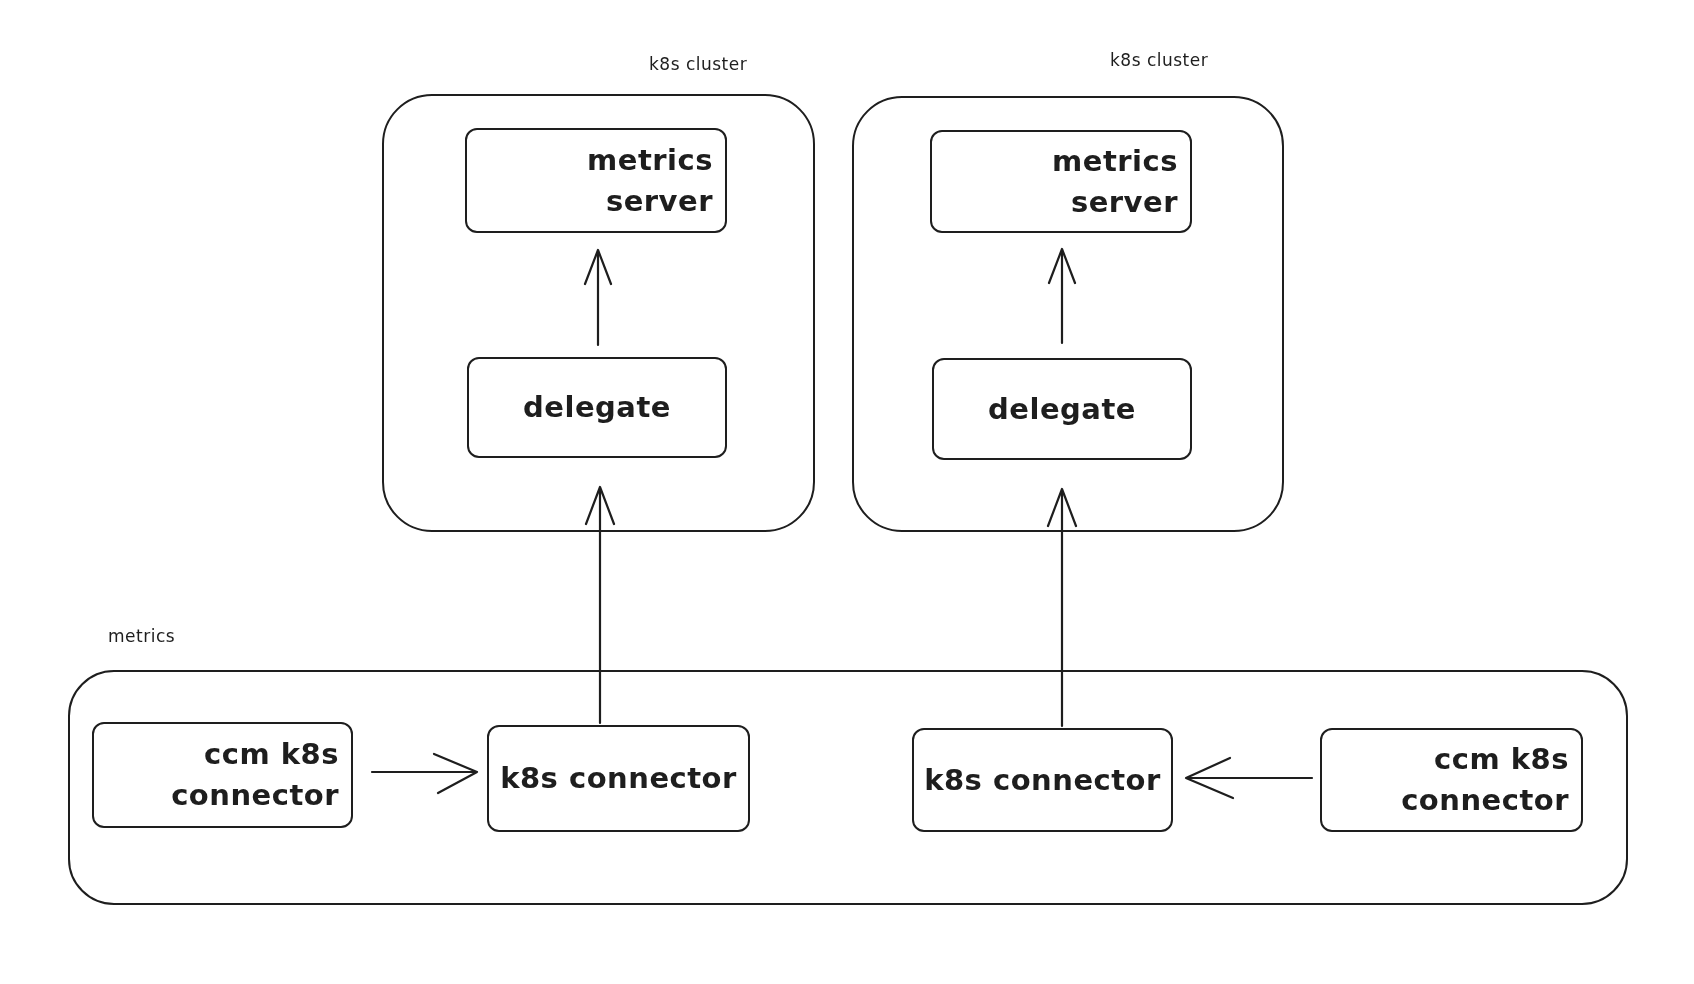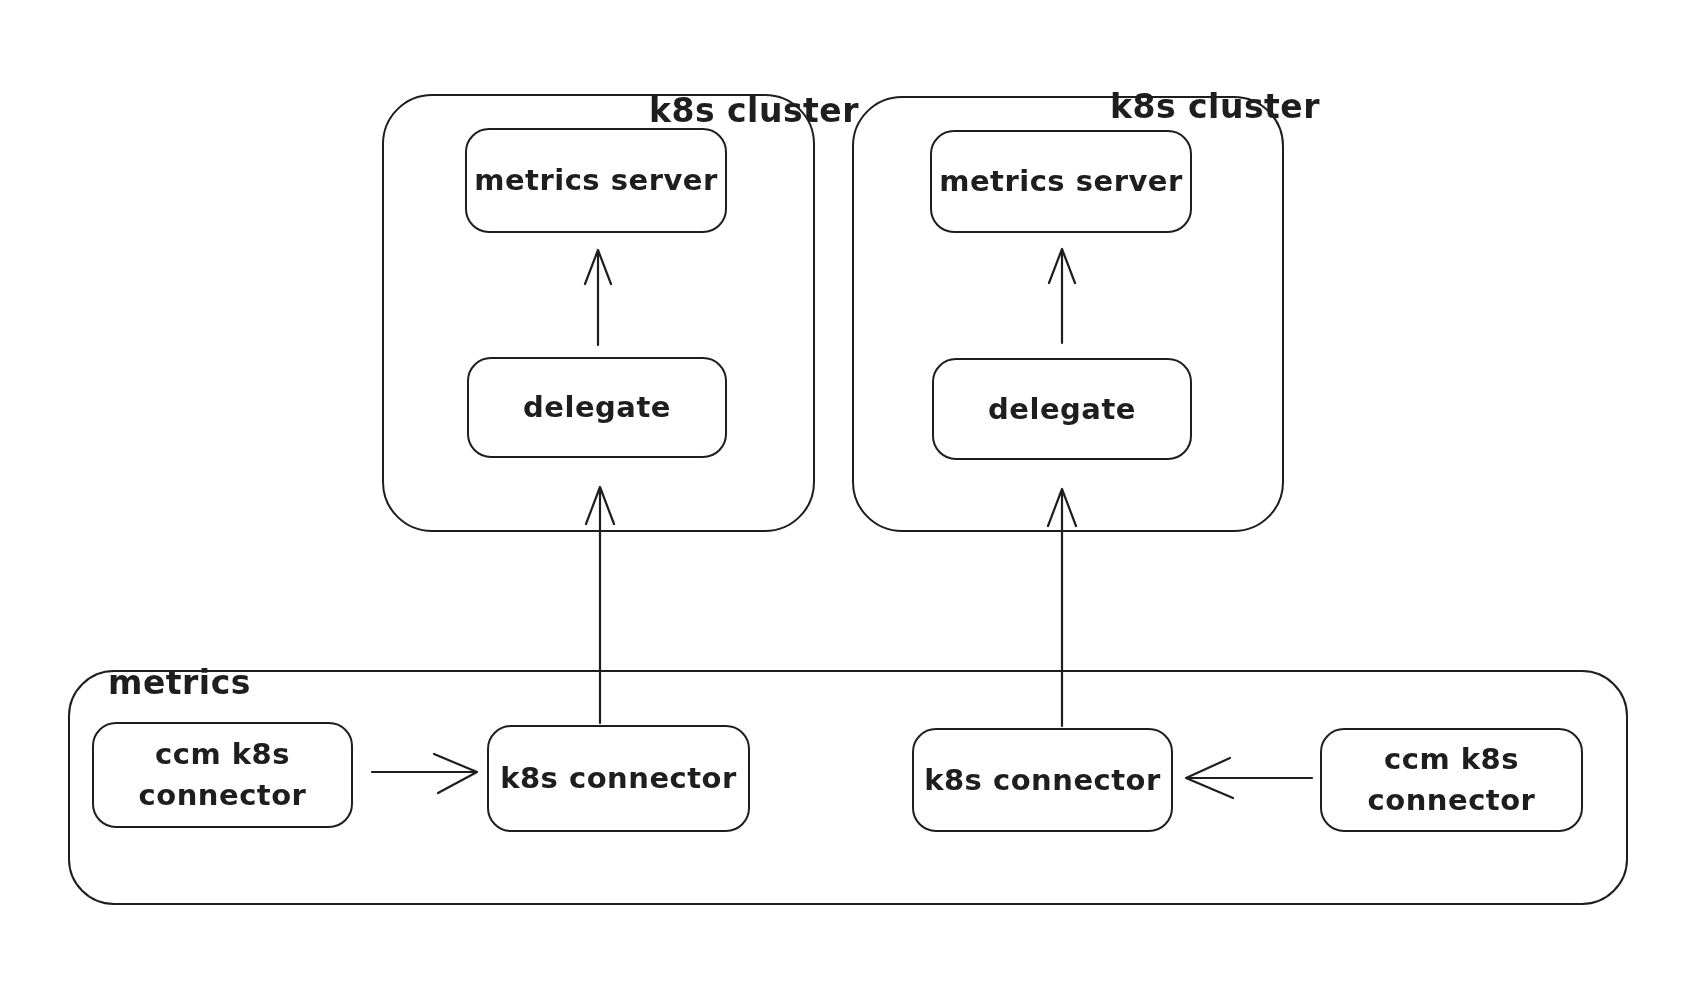--- a/index.html
+++ b/index.html
@@ -23,34 +23,34 @@
     display: flex;
     align-items: center;
     justify-content: center;
     text-align: center;
   }
   .container-box {
     border-radius: 50px;
     background: transparent;
   }
   .node-box {
-    border-radius: 24px;
+    border-radius: 12px;
     font-size: 29px;
     font-weight: 600;
     line-height: 1.4;
-    padding: 0 0;
+    padding: 0 12px;
     letter-spacing: 0.5px;
+    text-align: right;
   }
   .free-label {
     position: absolute;
-    font-size: 33px;
-    font-weight: 700;
+    font-size: 17px;
+    font-weight: 400;
     letter-spacing: 0.5px;
     white-space: nowrap;
-    margin-top: 37px;
   }
   svg.overlay {
     position: absolute;
     left: 0; top: 0;
     pointer-events: none;
   }
   svg.overlay path {
     fill: none;
     stroke: #1e1e1e;
     stroke-width: 2.2;

